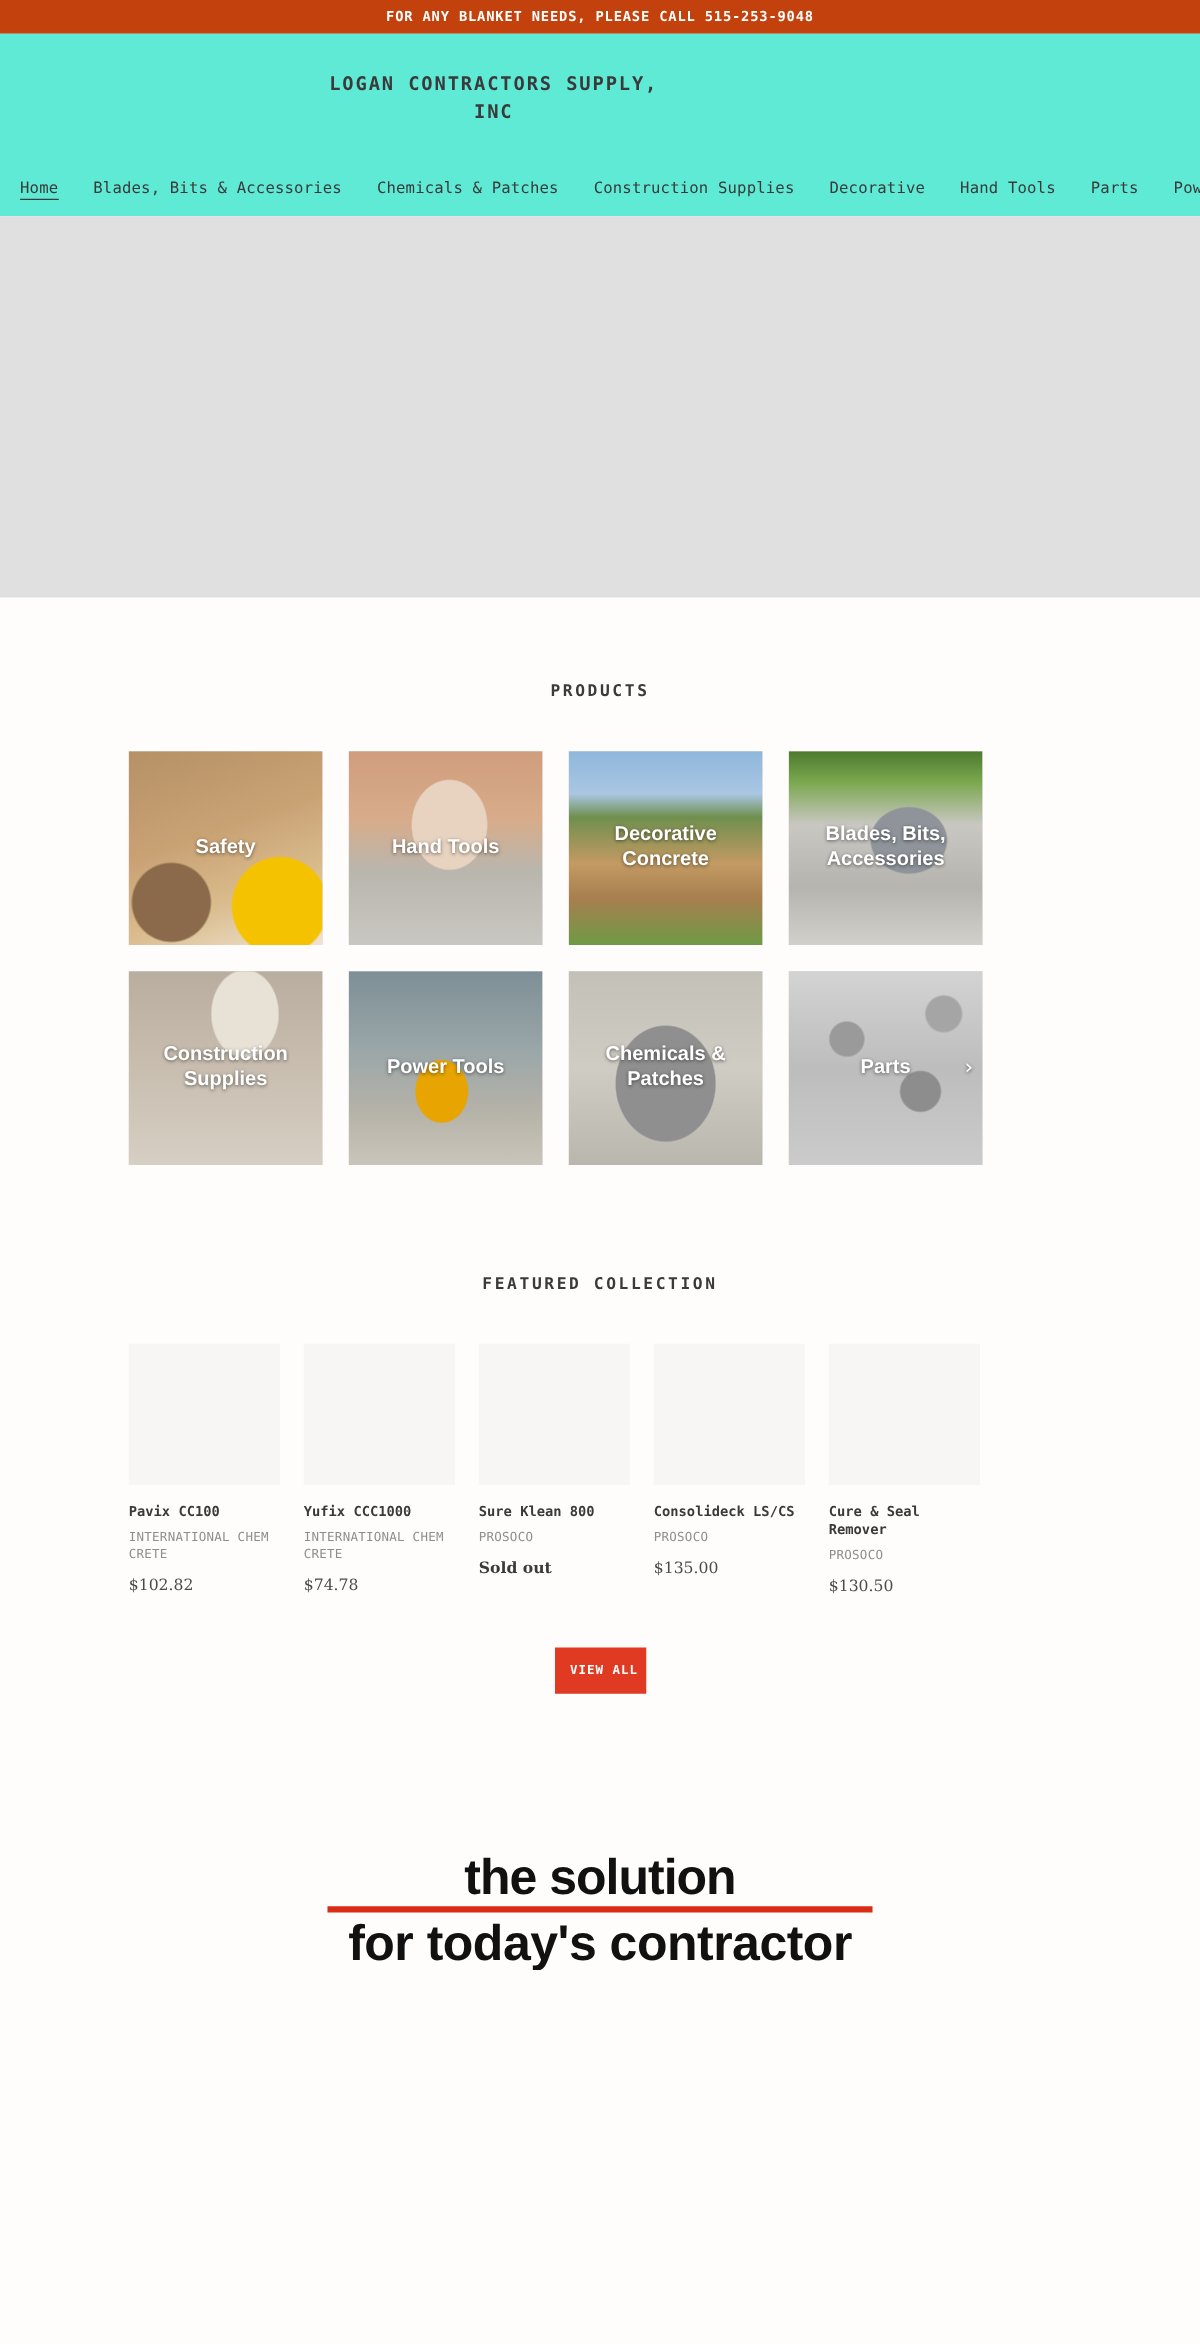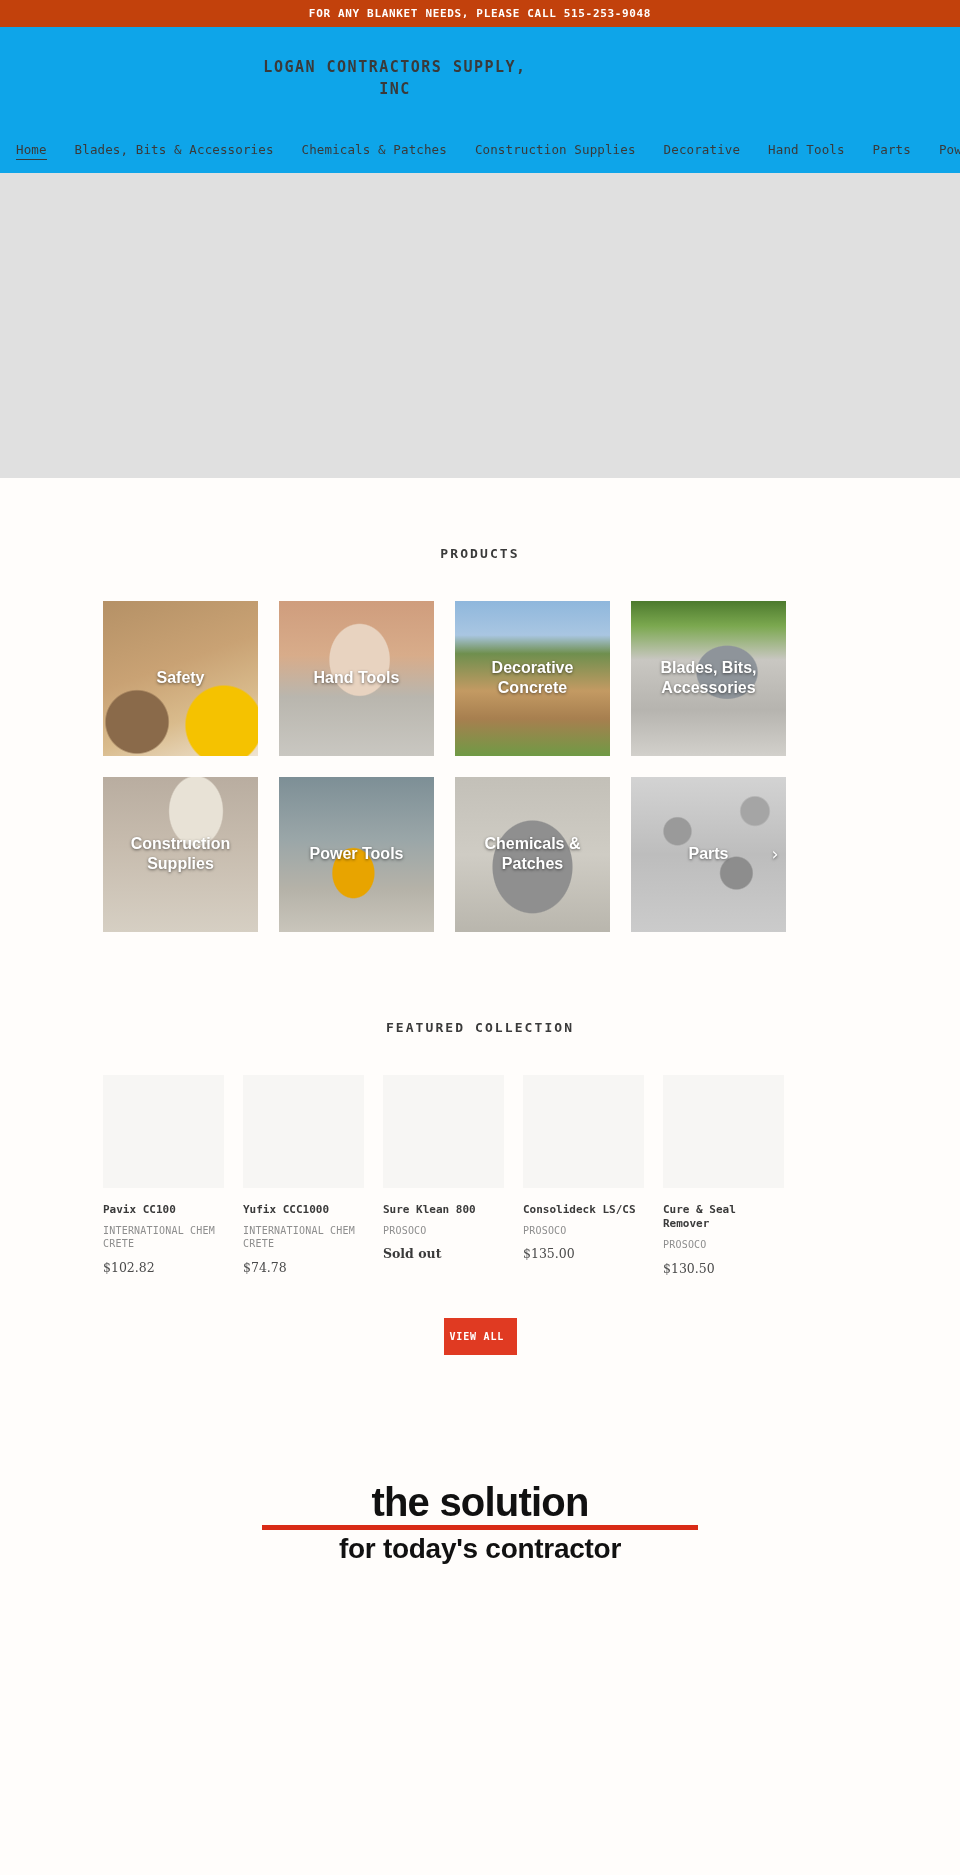--- a/index.html
+++ b/index.html
@@ -14,21 +14,21 @@
 
   
   .announce {
     background:#c2410c; color:#fff;
     height:27px; display:flex; align-items:center; justify-content:center;
     font-family:"DejaVu Sans Mono", monospace;
     font-size:11px; font-weight:700; letter-spacing:.06em;
   }
 
   
-  .header { background:#0ea5e9; padding-top:30px; }
+  .header { background:#5eead4; padding-top:30px; }
   .brand {
     text-align:center; width:100%;
     font-family:"DejaVu Sans Mono", monospace;
     font-size:15px; font-weight:700; letter-spacing:.1em;
     line-height:1.45; color:#3a3a3a;
     padding:0 170px 0 0;
   }
   .brand .line2 { display:block; }
 
   
@@ -152,38 +152,38 @@
   }
   .prod-price.soldout { font-weight:700; color:#3a3a3a; }
 
   
   .viewall-row { display:flex; justify-content:center; margin-top:42px; }
   .viewall-btn {
     background:#e03a22; color:#fff; border:none;
     width:73px; padding:11px 6px;
     font-family:"DejaVu Sans Mono", monospace;
     font-size:10px; font-weight:700; letter-spacing:.08em;
-    line-height:1.55; text-align:left; cursor:pointer;
+    line-height:1.55; text-align:right; cursor:pointer;
   }
 
   
   .banner-wrap { margin-top:118px; display:flex; justify-content:center; }
   .banner {
     width:520px; background:#fffdfb; text-align:center;
     padding-top:10px; overflow:hidden;
   }
   .banner .b1 {
     font-family:"Liberation Sans", sans-serif;
     font-weight:700; font-size:40px; letter-spacing:-.02em;
     color:#111; line-height:.96;
   }
   .banner .rule { height:5px; background:#d92b16; margin:4px 42px 0 42px; }
   .banner .b2 {
     font-family:"Liberation Sans", sans-serif;
-    font-weight:700; font-size:28px; letter-spacing:-.01em;
+    font-weight:700; font-size:40px; letter-spacing:-.01em;
     color:#111; line-height:1.05; margin-top:4px;
   }
 </style>
 </head>
 <body>
 
 <div class="page">
 
   <div class="announce">
     <span>FOR ANY BLANKET NEEDS, PLEASE CALL 515-253-9048</span>

